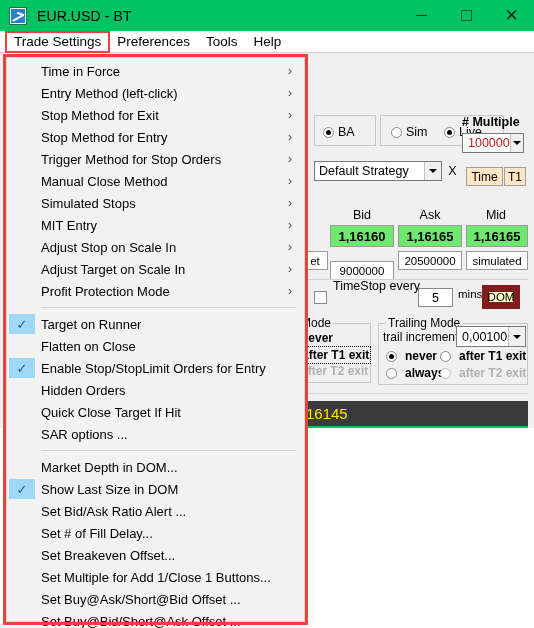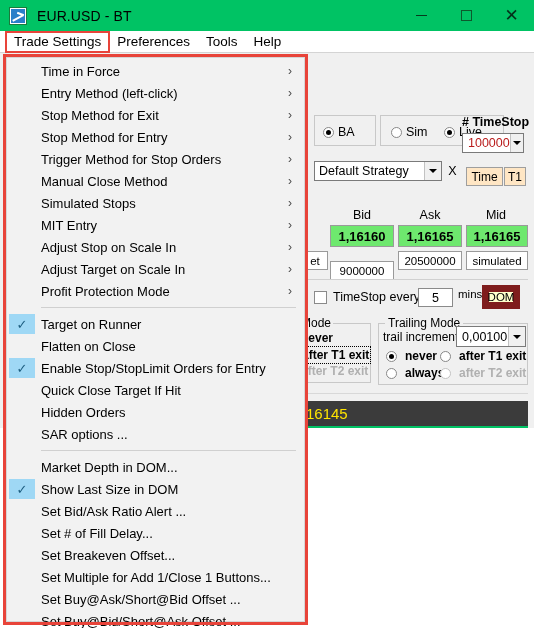--- a/index.html
+++ b/index.html
@@ -272,21 +272,21 @@
   #chk-timestop {
     position: absolute;
     left: 314px; top: 238px;
     width: 13px; height: 13px;
     border: 1px solid #8a8a8a;
     background: #ffffff;
     box-sizing: border-box;
   }
   #lbl-timestop {
     position: absolute;
-    left: 333px; top: 237px;
+    left: 333px; top: 226px;
     font-size: 12.5px; color: #000;
   }
   #inp-mins {
     position: absolute;
     left: 418px; top: 235px;
     width: 35px; height: 19px;
     border: 1px solid #8a8a8a;
     background: #ffffff;
     box-sizing: border-box;
     display: flex; align-items: center; justify-content: center;
@@ -504,21 +504,21 @@
     <div class="radio-wrap" id="rad-sim">
       <span class="radio"></span>
       <span>Sim</span>
     </div>
     <div class="radio-wrap" id="rad-live">
       <span class="radio on"></span>
       <span>Live</span>
     </div>
   </div>
 
-  <div id="lbl-contracts"># TimeStop</div>
+  <div id="lbl-contracts"># Multiple</div>
   <div id="sel-contracts">
     <span class="val">100000</span>
     <span class="cbo-arrow"></span>
   </div>
 
   <div id="sel-strategy">
     <span class="val">Default Strategy</span>
     <span class="cbo-arrow"></span>
   </div>
   <div id="btn-x">X</div>
@@ -638,24 +638,24 @@
       <span class="mlabel">Target on Runner</span>
     </div>
     <div class="mi">
       <span class="mlabel">Flatten on Close</span>
     </div>
     <div class="mi">
       <span class="check">✓</span>
       <span class="mlabel">Enable Stop/StopLimit Orders for Entry</span>
     </div>
     <div class="mi">
+      <span class="mlabel">Hidden Orders</span>
+    </div>
+    <div class="mi">
       <span class="mlabel">Quick Close Target If Hit</span>
-    </div>
-    <div class="mi">
-      <span class="mlabel">Hidden Orders</span>
     </div>
     <div class="mi">
       <span class="mlabel">SAR options ...</span>
     </div>
     <div class="msep"></div>
     <div class="mi">
       <span class="mlabel">Market Depth in DOM...</span>
     </div>
     <div class="mi">
       <span class="check">✓</span>

